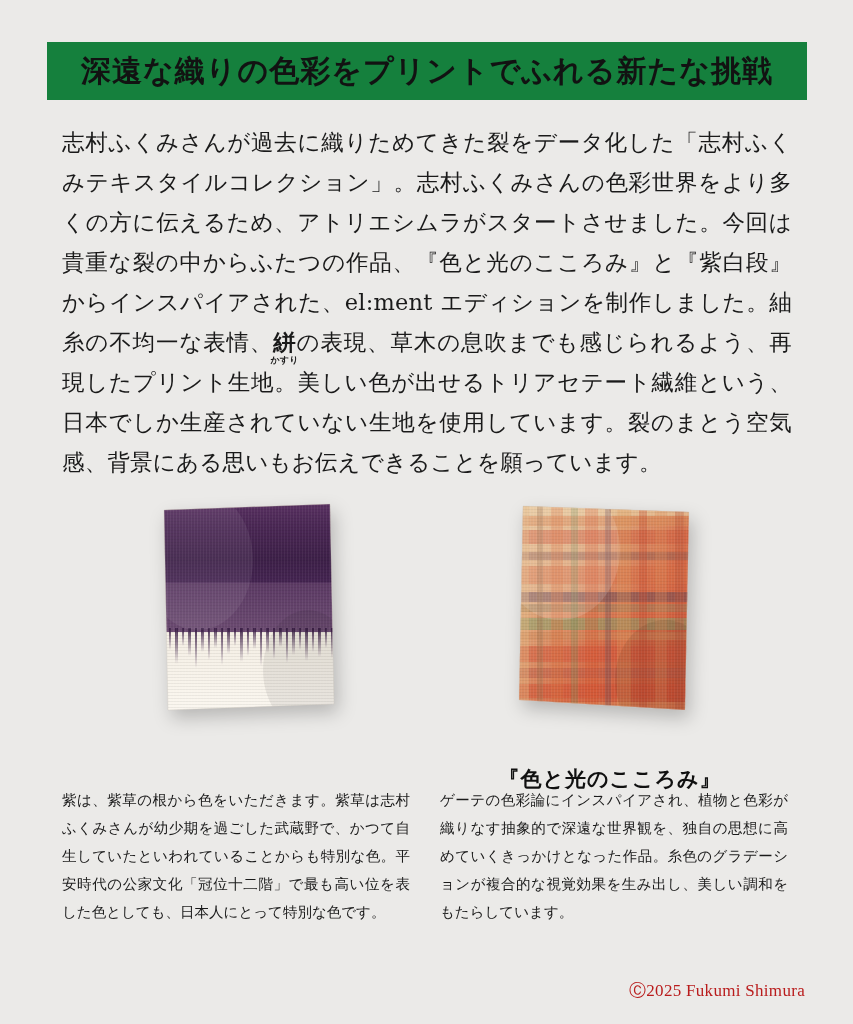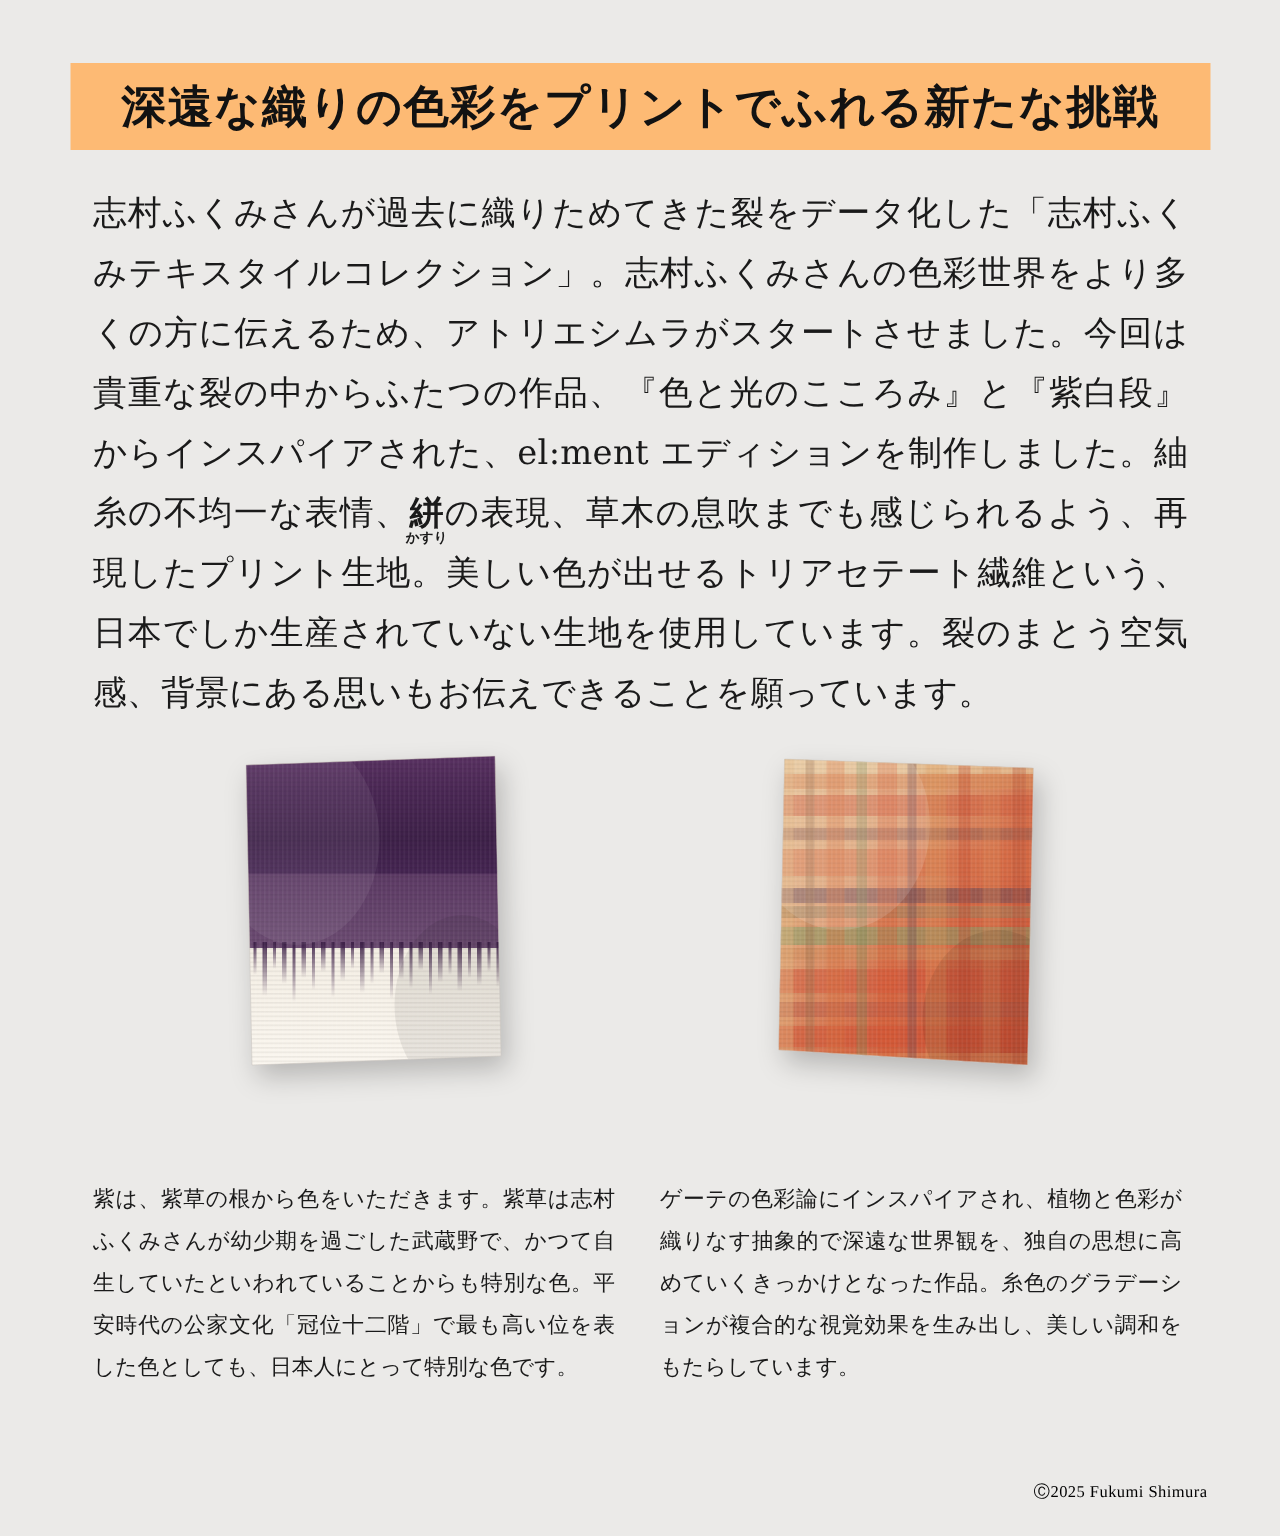--- a/index.html
+++ b/index.html
@@ -22,21 +22,21 @@
     padding: 0;
   }
 
   
   .title-banner {
     position: absolute;
     left: 47px;
     top: 42px;
     width: 760px;
     height: 58px;
-    background: #fdba74;
+    background: #15803d;
     box-sizing: border-box;
     display: flex;
     align-items: center;
     justify-content: center;
   }
   .title-banner .title-text {
     font-size: 30px;
     font-weight: bold;
     letter-spacing: 1px;
     white-space: nowrap;
@@ -119,23 +119,23 @@
     font-family: "DejaVu Serif", "Liberation Serif", serif;
   }
   .desc-left  { left: 62px;  top: 786px; }
   .desc-right { left: 440px; top: 786px; }
 
   
   .copyright {
     position: absolute;
     right: 48px;
     bottom: 22px;
-    font-size: 11px;
+    font-size: 17px;
     letter-spacing: 0.3px;
-    color: #000000;
+    color: #b91c1c;
     font-family: "Liberation Serif", "DejaVu Serif", serif;
   }
 </style>
 </head>
 <body>
 
 <div class="page">
 
   <div class="title-banner">
     <div class="title-text">深遠な織りの色彩をプリントでふれる新たな挑戦</div>
@@ -267,19 +267,23 @@
 
         <rect x="0" y="0" width="180" height="215" fill="url(#weaveR)"></rect>
         <ellipse cx="45" cy="50" rx="60" ry="70" fill="#ffffff" opacity="0.13"></ellipse>
         <ellipse cx="150" cy="180" rx="50" ry="60" fill="#000000" opacity="0.08"></ellipse>
       </g>
       <path d="M8,6 L174,12 L170,210 L4,200 Z" fill="none" stroke="#cfc9c1" stroke-width="0.6" opacity="0.6"></path>
     </svg>
   </div>
 
 
+  <div class="caption caption-right">
+    <div class="kana"></div>
+    <div class="name">『色と光のこころみ』</div>
+  </div>
 
   <div class="desc desc-left">紫は、紫草の根から色をいただきます。紫草は志村ふくみさんが幼少期を過ごした武蔵野で、かつて自生していたといわれていることからも特別な色。平安時代の公家文化「冠位十二階」で最も高い位を表した色としても、日本人にとって特別な色です。</div>
   <div class="desc desc-right">ゲーテの色彩論にインスパイアされ、植物と色彩が織りなす抽象的で深遠な世界観を、独自の思想に高めていくきっかけとなった作品。糸色のグラデーションが複合的な視覚効果を生み出し、美しい調和をもたらしています。</div>
 
   <div class="copyright">Ⓒ2025 Fukumi Shimura</div>
 
 </div>
 
 </body></html>

